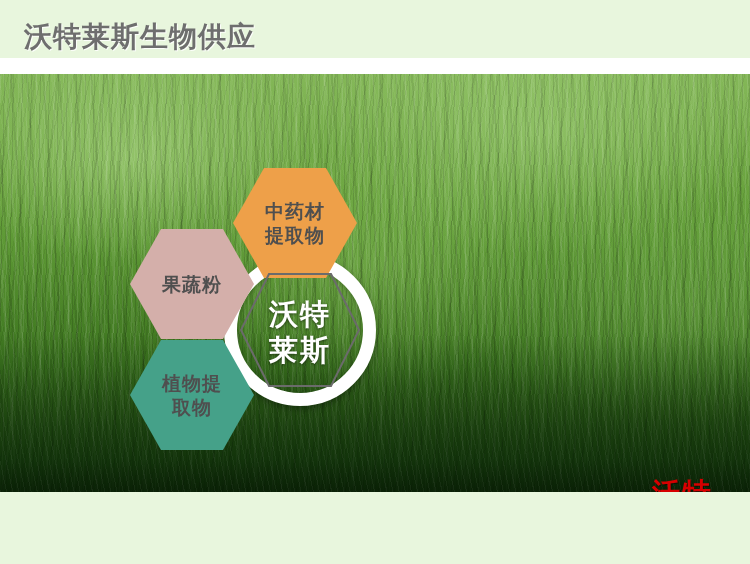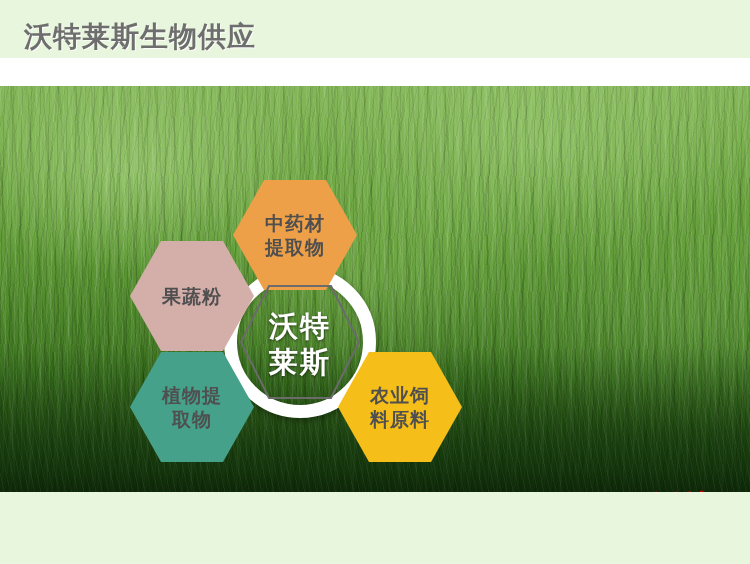--- a/index.html
+++ b/index.html
@@ -52,21 +52,20 @@
 
   
   .photo {
     position: absolute;
     left: 0;
     top: 74px;
     width: 750px;
     height: 418px;
     overflow: hidden;
     background: #3f7a22;
-    margin-top: 12px;
   }
   
   .photo-bg {
     position: absolute;
     inset: 0;
     background:
       
       linear-gradient(to bottom,
         rgba(150,200,120,0.30) 0%,
         rgba(120,180,90,0.10) 28%,
@@ -237,26 +236,20 @@
       <div class="center-ring"></div>
 
       <div class="hex hex-top" style="background:#eea049">
         <div>
           <span>中药材</span>
           <span>提取物</span>
         </div>
       </div>
 
 
-      <div class="hex hex-botright" style="background:#f5be19">
-        <div>
-          <span>农业饲</span>
-          <span>料原料</span>
-        </div>
-      </div>
 
 
       <div class="hex hex-botleft" style="background:#45a189">
         <div>
           <span>植物提</span>
           <span>取物</span>
         </div>
       </div>
 
       <div class="hex hex-topleft" style="background:#d4afaa">

